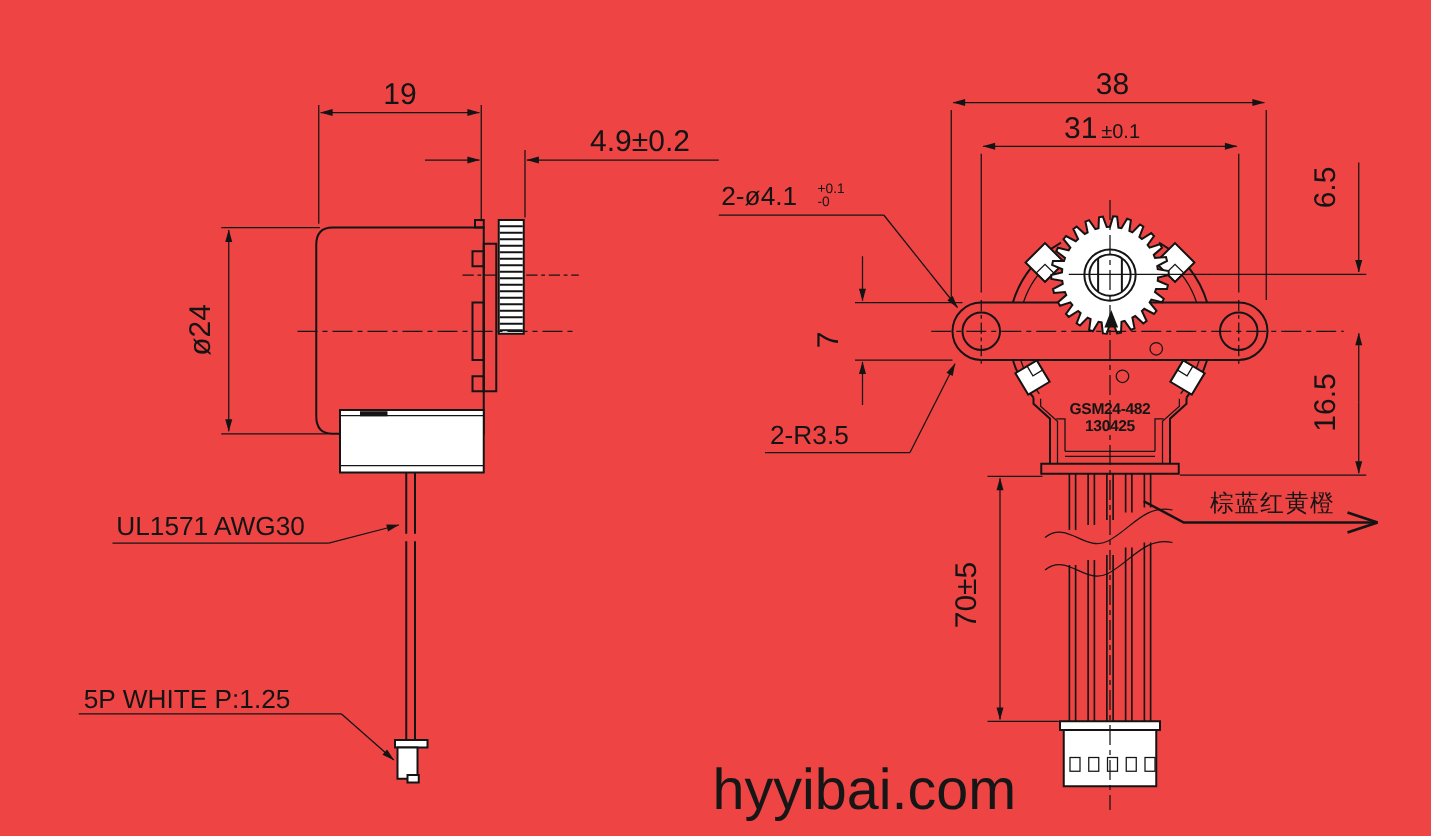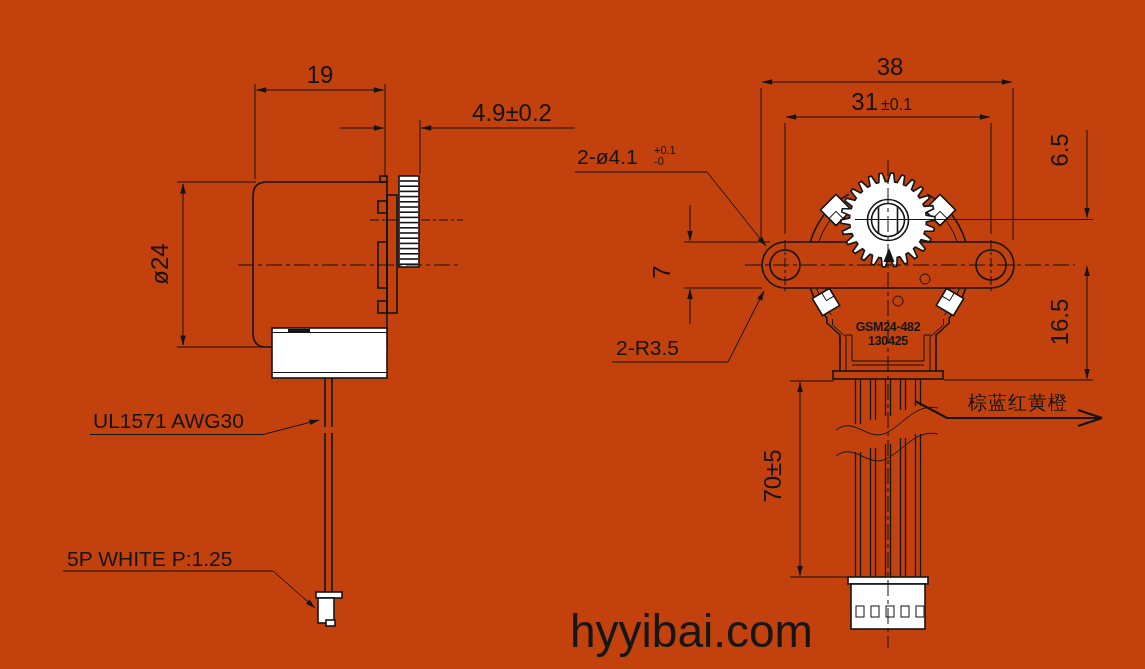--- a/index.html
+++ b/index.html
@@ -1,16 +1,16 @@
 <!DOCTYPE html>
 <html><head>
 <meta charset="utf-8">
 <style>
   html,body{margin:0;padding:0;background:#fff;}
-  #stage{position:relative;width:1145px;height:669px;background:#c2410c;overflow:hidden;
+  #stage{position:relative;width:1145px;height:669px;background:#ef4444;overflow:hidden;
          font-family:"Liberation Sans",sans-serif;}
   svg{position:absolute;left:0;top:0;}
   svg text{fill:#141414;font-family:"Liberation Sans",sans-serif;}
   .outline{fill:none;stroke:#141414;stroke-width:1.6;}
   .outline-w{fill:#ffffff;stroke:#141414;stroke-width:1.6;}
   .thin{fill:none;stroke:#141414;stroke-width:1;}
   .cl{fill:none;stroke:#141414;stroke-width:1;stroke-dasharray:16 4 4 4;}
   .cls{fill:none;stroke:#141414;stroke-width:1;stroke-dasharray:9 3 3 3;}
   .dimtxt{font-size:24px;}
   .dimtxt-sm{font-size:16px;}

